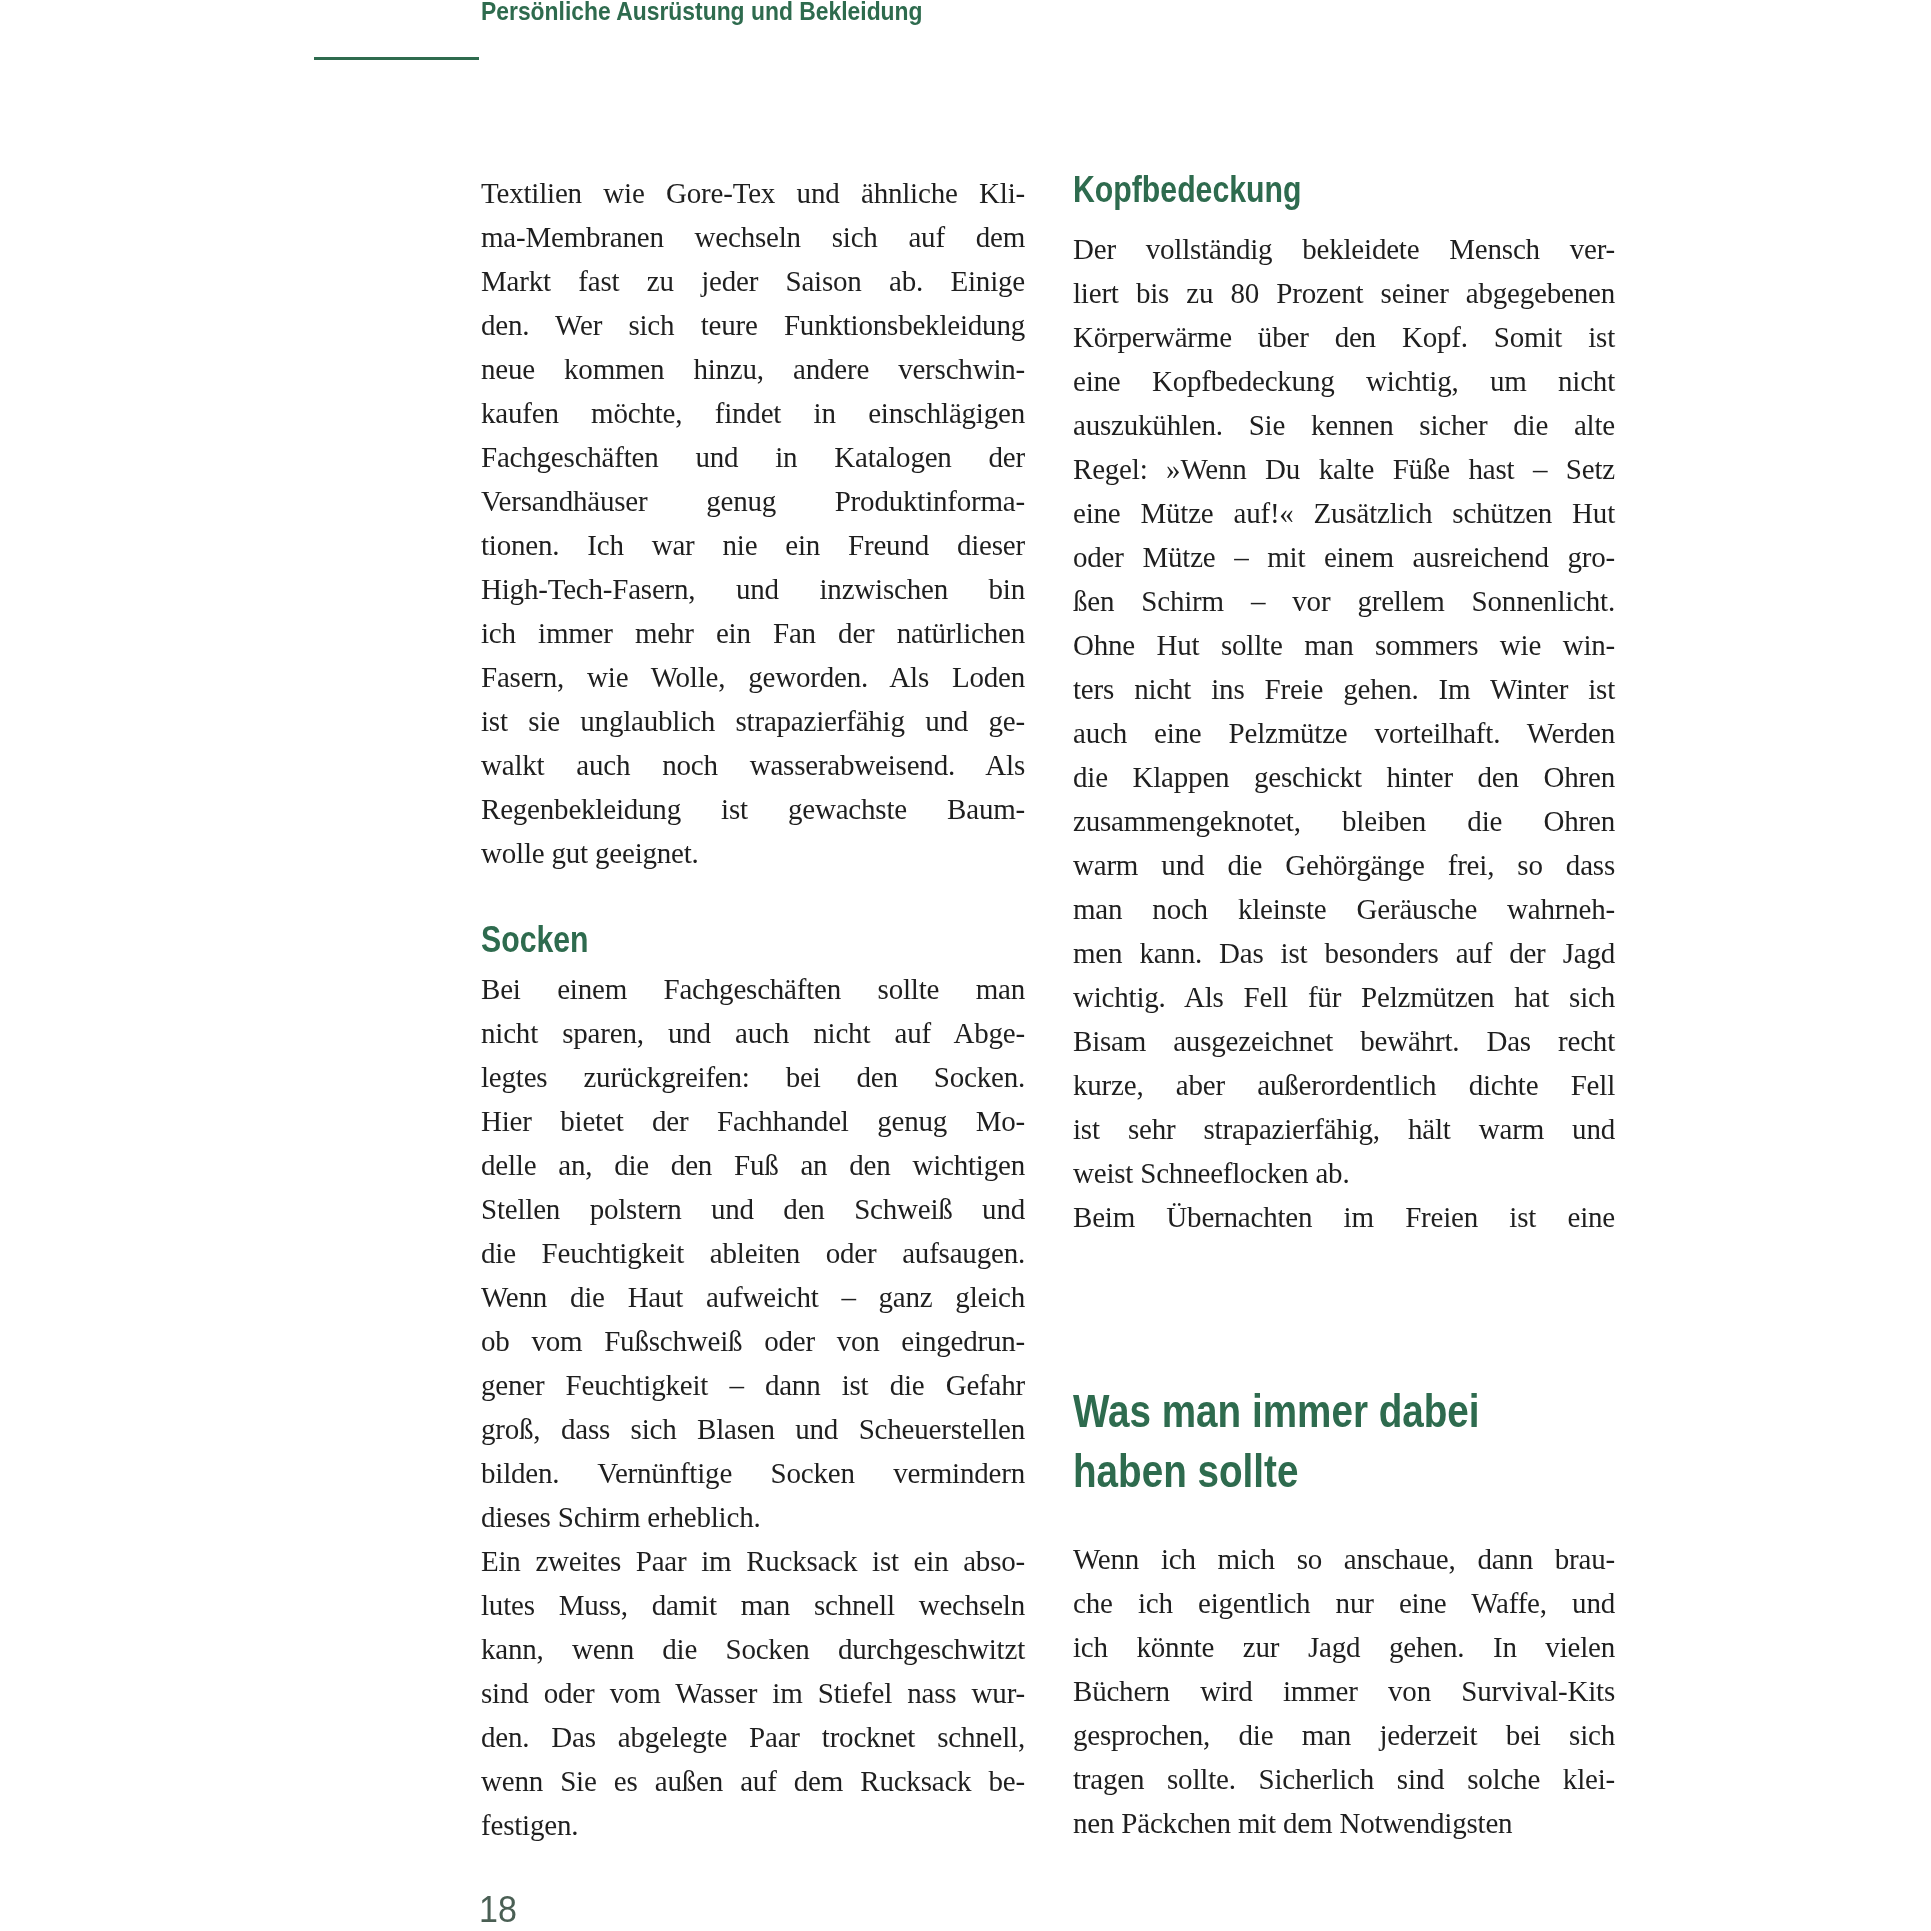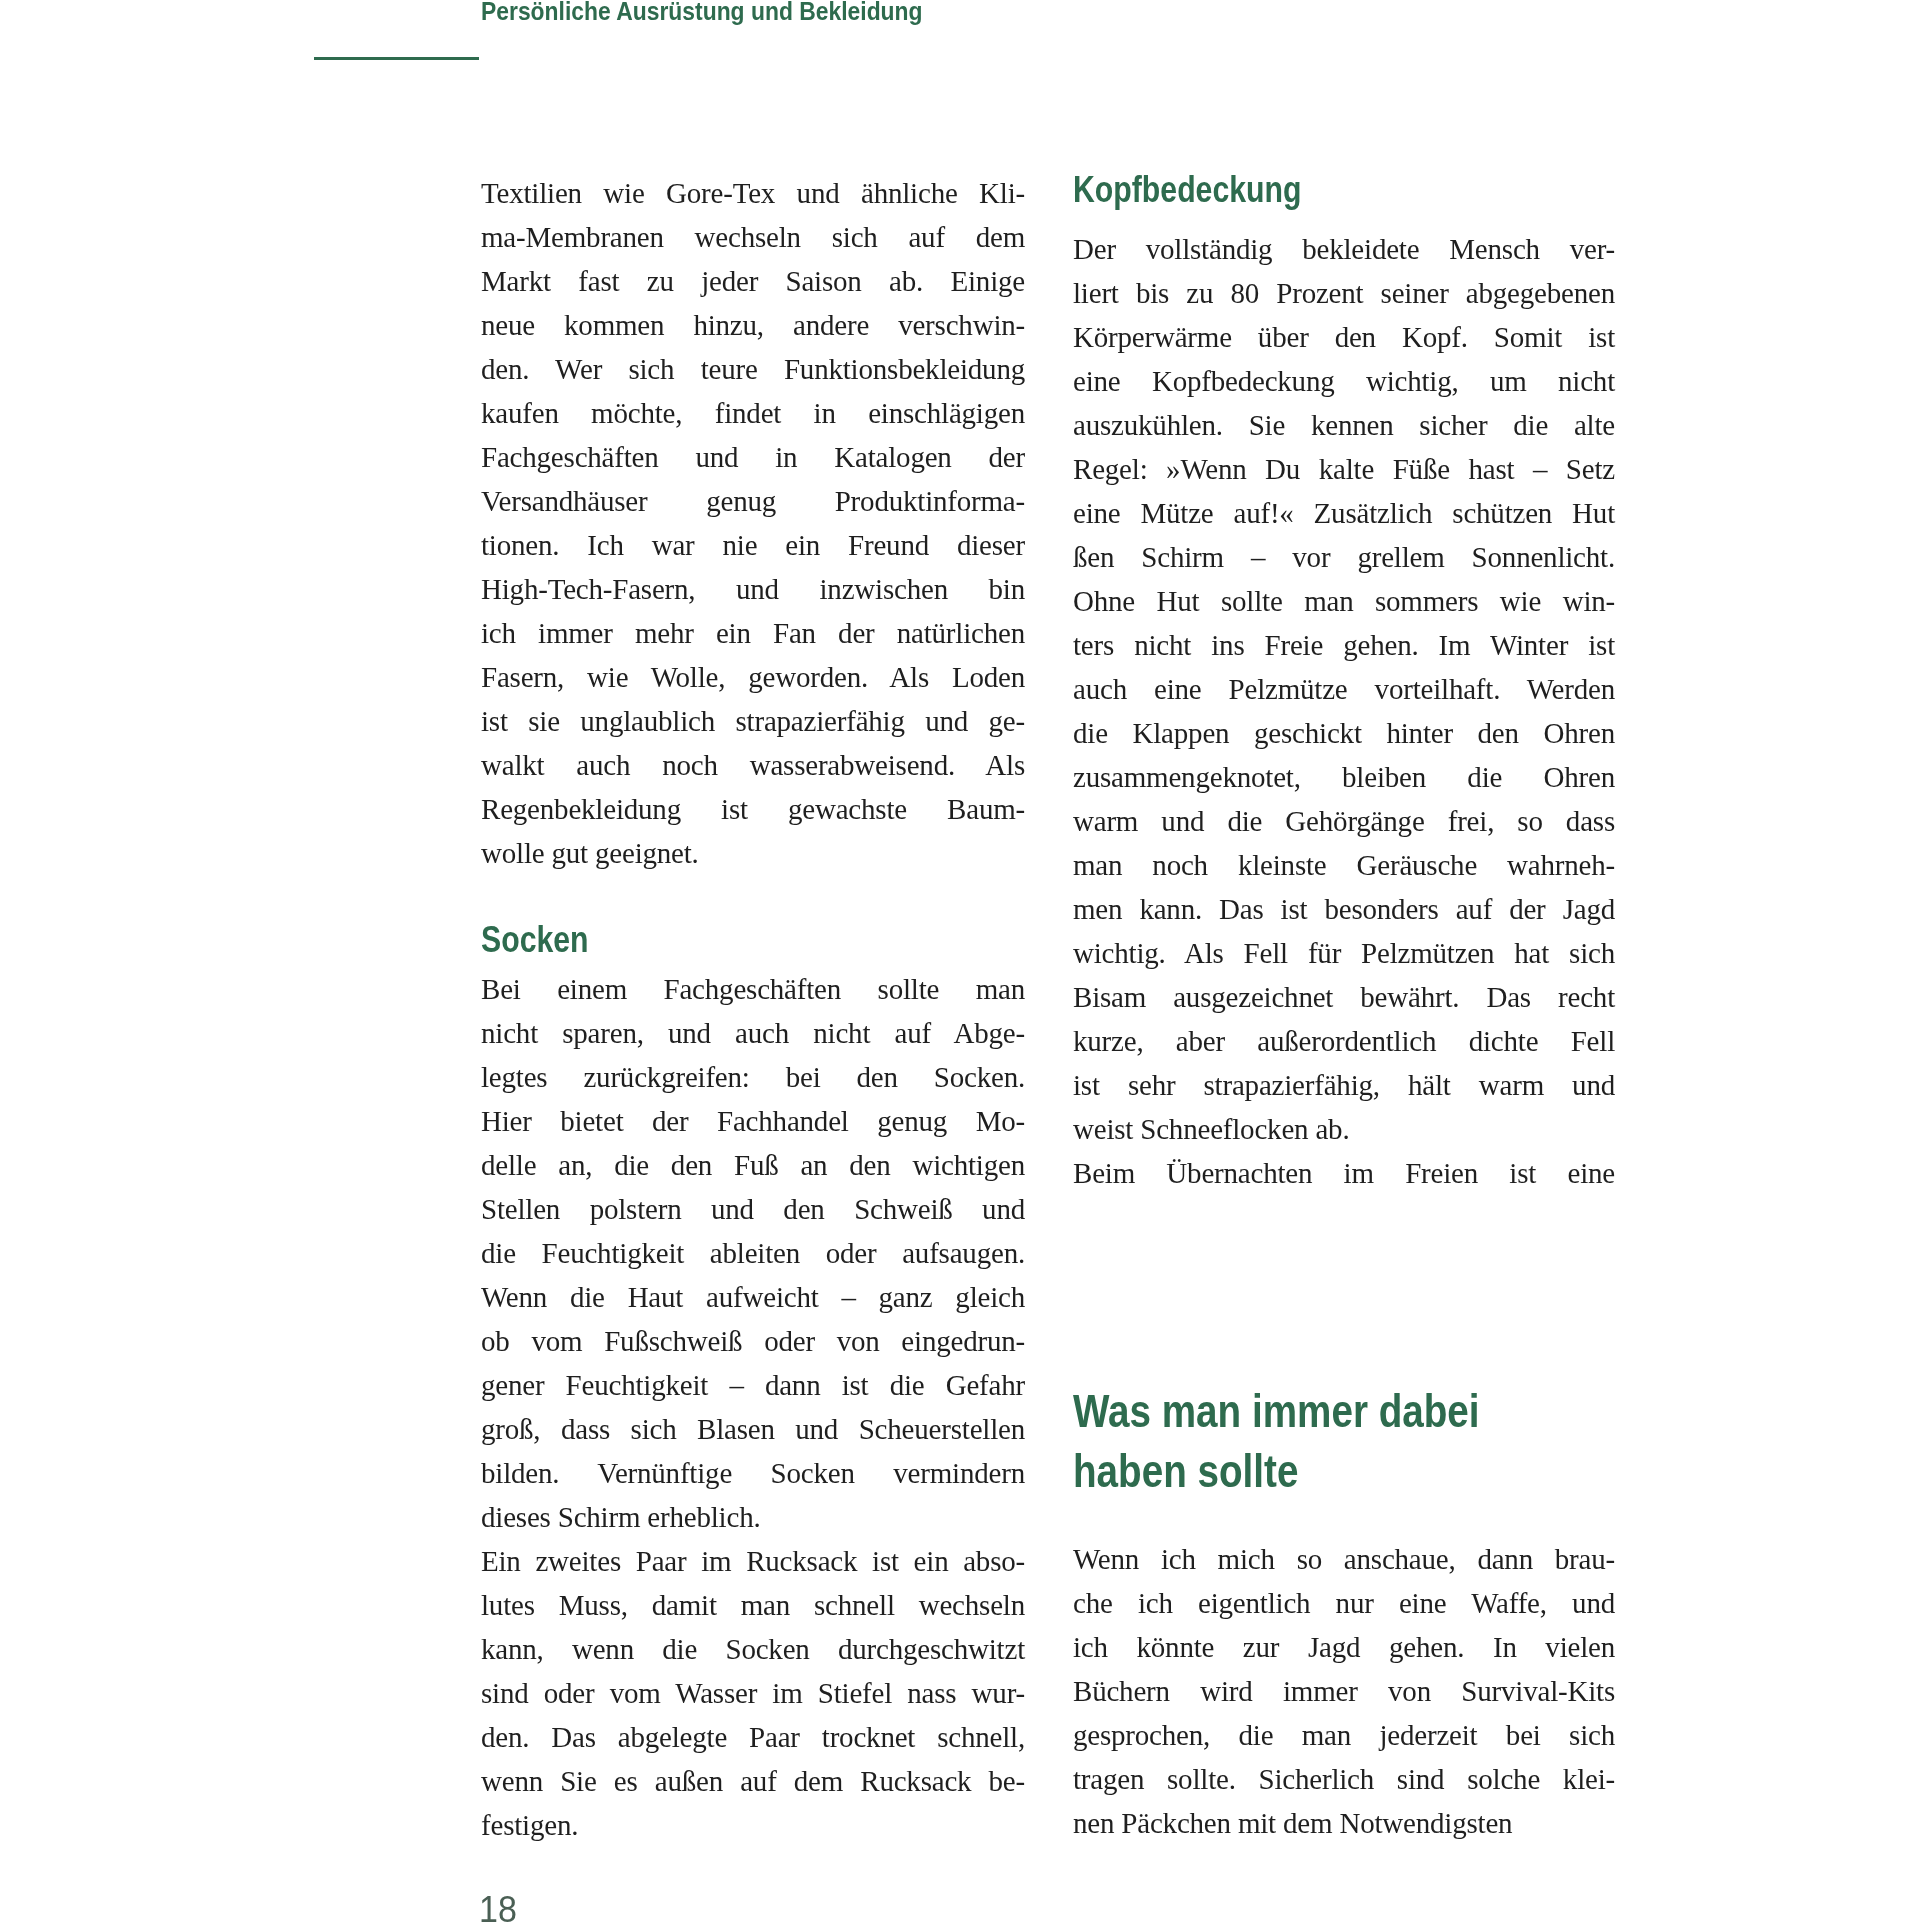--- a/index.html
+++ b/index.html
@@ -94,22 +94,22 @@
 <div class="page">
 
   <div class="running-head">Persönliche Ausrüstung und Bekleidung</div>
 
   <div class="margin-rule"></div>
 
   <div class="text-block col-left-para1">
       <div class="line">Textilien wie Gore-Tex und ähnliche Kli-</div>
       <div class="line">ma-Membranen wechseln sich auf dem</div>
       <div class="line">Markt fast zu jeder Saison ab. Einige</div>
+      <div class="line">den. Wer sich teure Funktionsbekleidung</div>
       <div class="line">neue kommen hinzu, andere verschwin-</div>
-      <div class="line">den. Wer sich teure Funktionsbekleidung</div>
       <div class="line">kaufen möchte, findet in einschlägigen</div>
       <div class="line">Fachgeschäften und in Katalogen der</div>
       <div class="line">Versandhäuser genug Produktinforma-</div>
       <div class="line">tionen. Ich war nie ein Freund dieser</div>
       <div class="line">High-Tech-Fasern, und inzwischen bin</div>
       <div class="line">ich immer mehr ein Fan der natürlichen</div>
       <div class="line">Fasern, wie Wolle, geworden. Als Loden</div>
       <div class="line">ist sie unglaublich strapazierfähig und ge-</div>
       <div class="line">walkt auch noch wasserabweisend. Als</div>
       <div class="line">Regenbekleidung ist gewachste Baum-</div>
@@ -149,20 +149,21 @@
 
   <div class="text-block col-right-kopf">
     <div>
         <div class="line">Der vollständig bekleidete Mensch ver-</div>
         <div class="line">liert bis zu 80 Prozent seiner abgegebenen</div>
         <div class="line">Körperwärme über den Kopf. Somit ist</div>
         <div class="line">eine Kopfbedeckung wichtig, um nicht</div>
         <div class="line">auszukühlen. Sie kennen sicher die alte</div>
         <div class="line">Regel: »Wenn Du kalte Füße hast – Setz</div>
         <div class="line">eine Mütze auf!« Zusätzlich schützen Hut</div>
+        <div class="line">oder Mütze – mit einem ausreichend gro-</div>
         <div class="line">ßen Schirm – vor grellem Sonnenlicht.</div>
         <div class="line">Ohne Hut sollte man sommers wie win-</div>
         <div class="line">ters nicht ins Freie gehen. Im Winter ist</div>
         <div class="line">auch eine Pelzmütze vorteilhaft. Werden</div>
         <div class="line">die Klappen geschickt hinter den Ohren</div>
         <div class="line">zusammengeknotet, bleiben die Ohren</div>
         <div class="line">warm und die Gehörgänge frei, so dass</div>
         <div class="line">man noch kleinste Geräusche wahrneh-</div>
         <div class="line">men kann. Das ist besonders auf der Jagd</div>
         <div class="line">wichtig. Als Fell für Pelzmützen hat sich</div>

